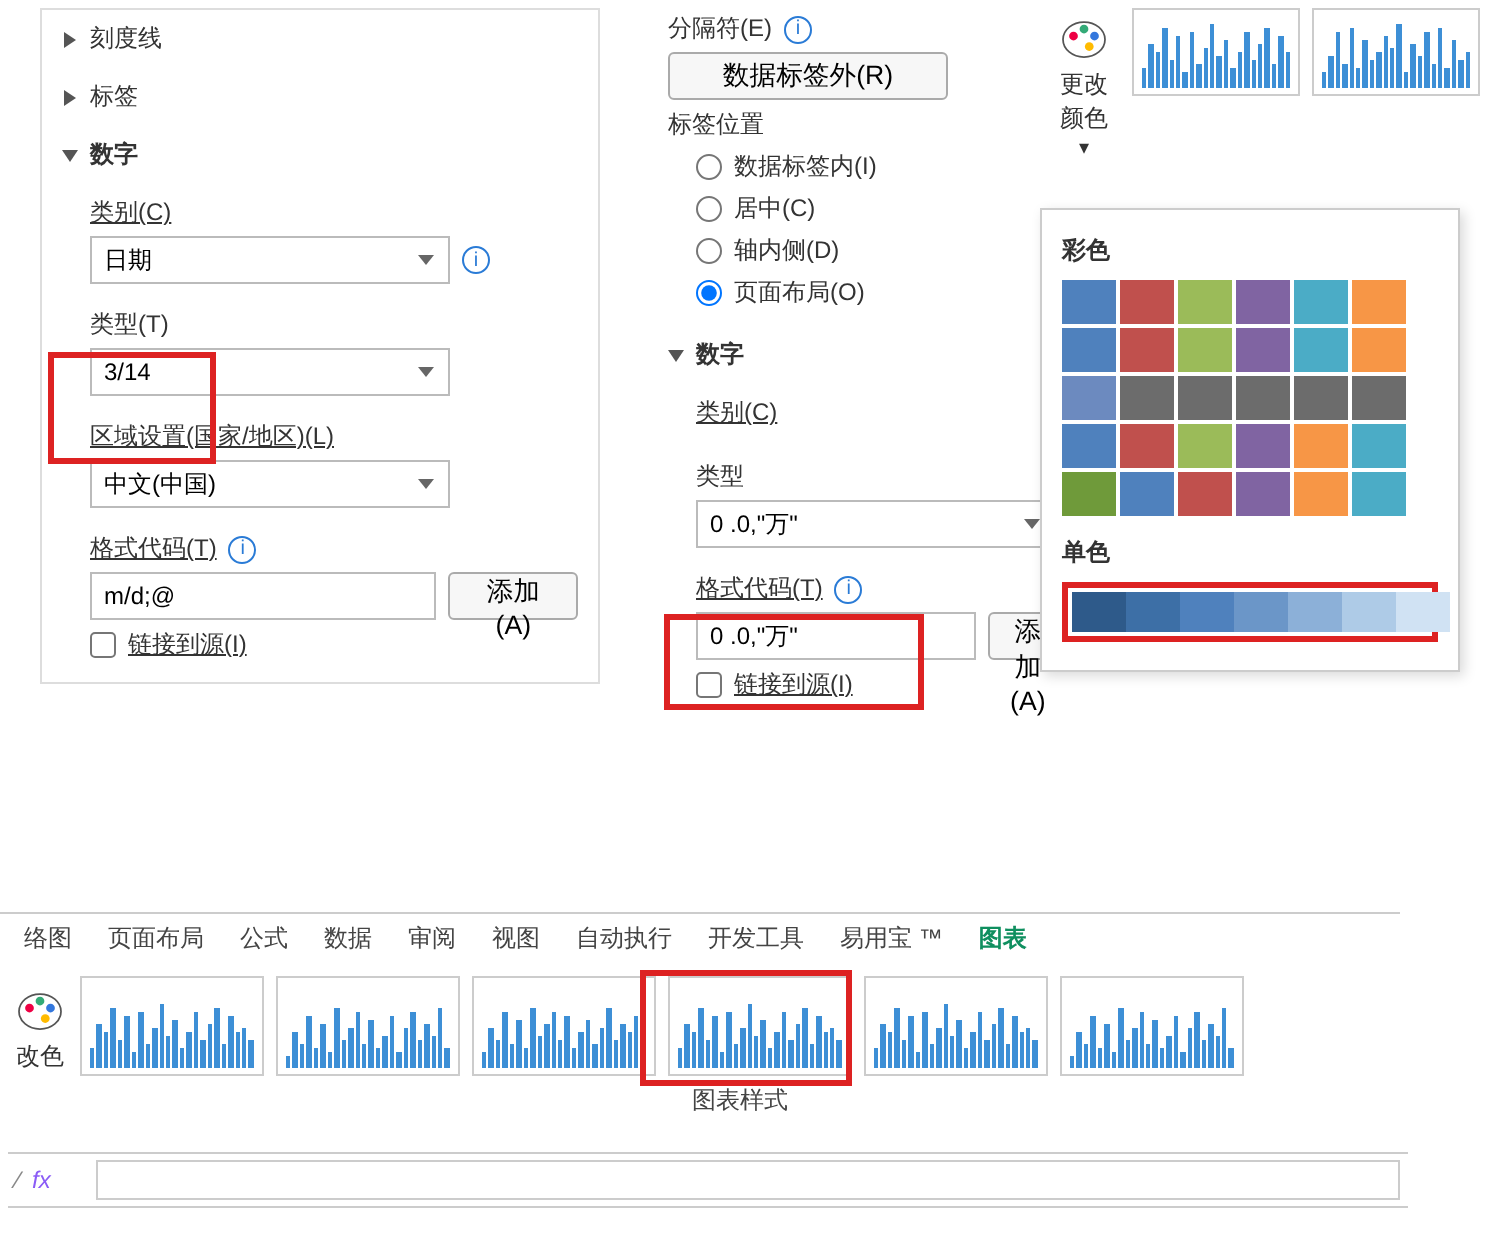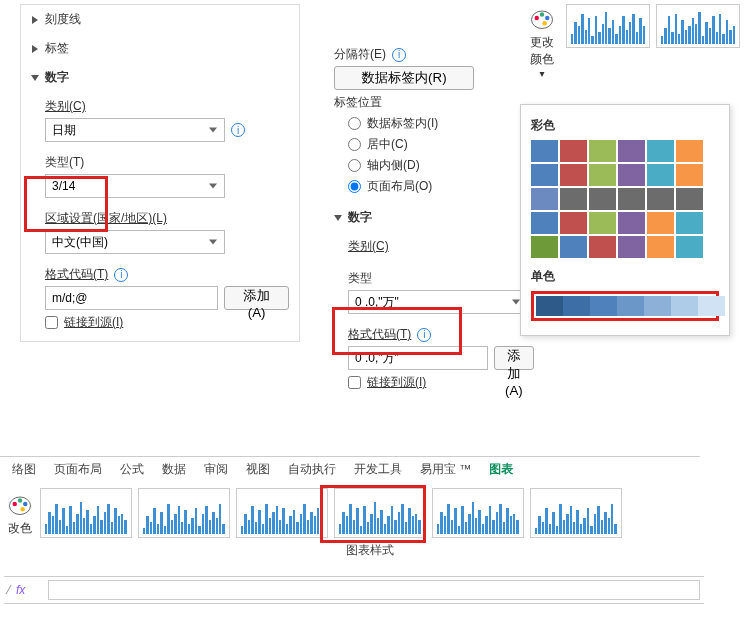--- a/index.html
+++ b/index.html
@@ -16,21 +16,20 @@
   .panel-left {
     position: absolute;
     left: 20px; top: 4px;
     width: 280px;
     border: 1px solid #ddd;
   }
   .panel-right {
     position: absolute;
     left: 324px; top: 0;
     width: 196px;
-    margin-top: 40px;
   }
   .section-header {
     padding: 6px 10px;
     display: flex; align-items: center;
     gap: 6px;
   }
   .section-header.collapsed .chev { transform: rotate(-90deg); }
   .chev {
     display: inline-block;
     width: 0; height: 0;
@@ -197,21 +196,21 @@
     </div>
   </div>
   <div class="hb-left1 highlight-box-red"></div>
 
   <div class="panel-right">
     <div class="field-block" style="padding-left:10px;">
       <span class="lbl row-flex">
         <span>分隔符(E)</span>
         <span class="info-badge">i</span>
       </span>
-      <button class="btn" style="width:140px;">数据标签内(R)</button>
+      <button class="btn" style="width:140px;">数据标签外(R)</button>
       <div class="sep-label-pos">标签位置</div>
       <div class="radio-row">
           <input type="radio" name="lp" style="">
           <span>数据标签内(I)</span>
         </div>
       <div class="radio-row">
           <input type="radio" name="lp" style="">
           <span>居中(C)</span>
         </div>
       <div class="radio-row">

